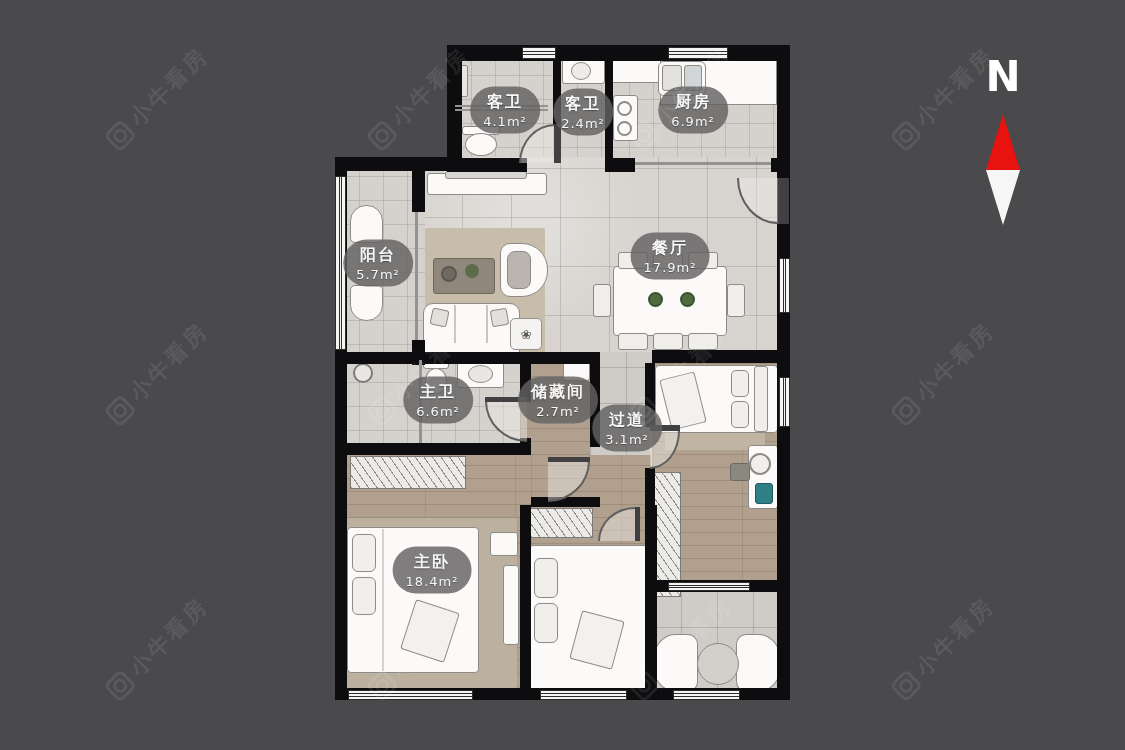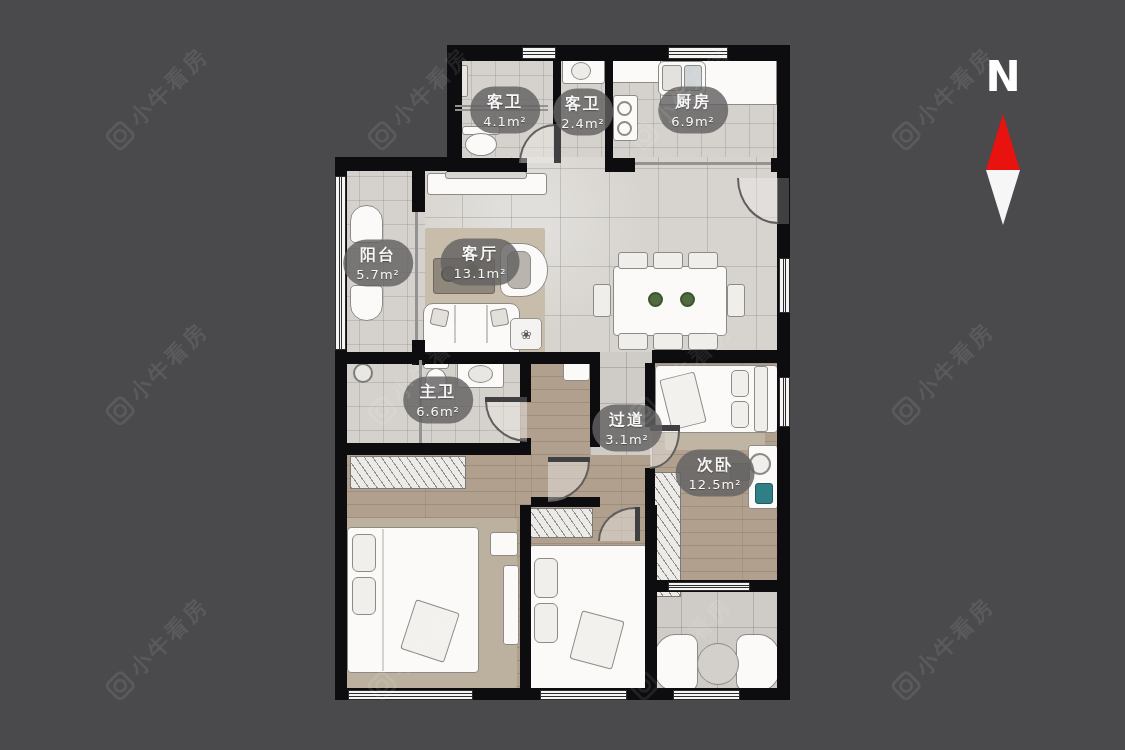--- a/index.html
+++ b/index.html
@@ -222,35 +222,39 @@
       <div class="pa">2.4m²</div>
     </div>
     <div class="pill" style="left:358px;top:65px">
       <div class="pn">厨房</div>
       <div class="pa">6.9m²</div>
     </div>
     <div class="pill" style="left:43px;top:218px">
       <div class="pn">阳台</div>
       <div class="pa">5.7m²</div>
     </div>
-    <div class="pill" style="left:145px;top:217px">
-      <div class="pn">客厅</div>
-      <div class="pa">13.1m²</div>
+    <div class="pill" style="left:335px;top:211px">
+      <div class="pn">餐厅</div>
+      <div class="pa">17.9m²</div>
     </div>
     <div class="pill" style="left:103px;top:355px">
       <div class="pn">主卫</div>
       <div class="pa">6.6m²</div>
     </div>
+    <div class="pill" style="left:223px;top:355px">
+      <div class="pn">储藏间</div>
+      <div class="pa">2.7m²</div>
+    </div>
     <div class="pill" style="left:292px;top:383px">
       <div class="pn">过道</div>
       <div class="pa">3.1m²</div>
     </div>
-    <div class="pill" style="left:380px;top:428px">
-      <div class="pn">次卧</div>
-      <div class="pa">12.5m²</div>
+    <div class="pill" style="left:97px;top:525px">
+      <div class="pn">主卧</div>
+      <div class="pa">18.4m²</div>
     </div>
   </div>
 
   <div id="compass">
     <div class="n">N</div>
     <i class="tri-r"></i>
     <i class="tri-w"></i>
   </div>
 
   <div id="wm-layer">

